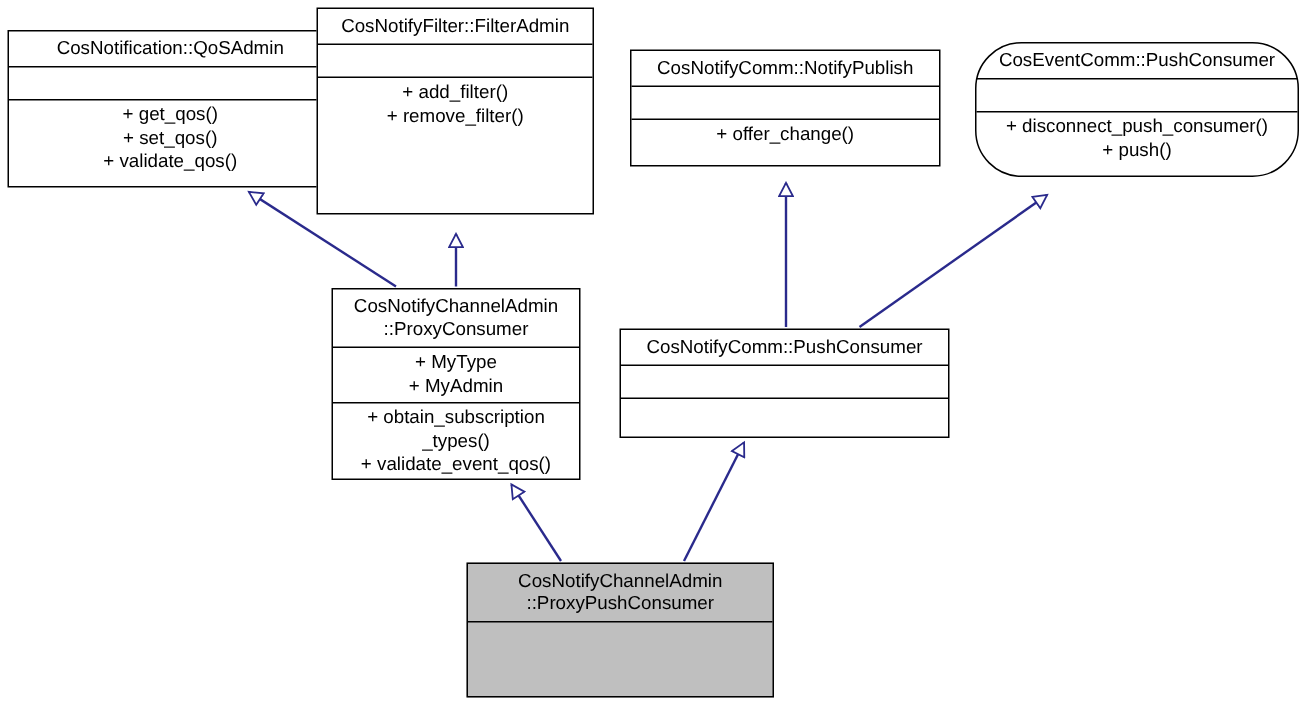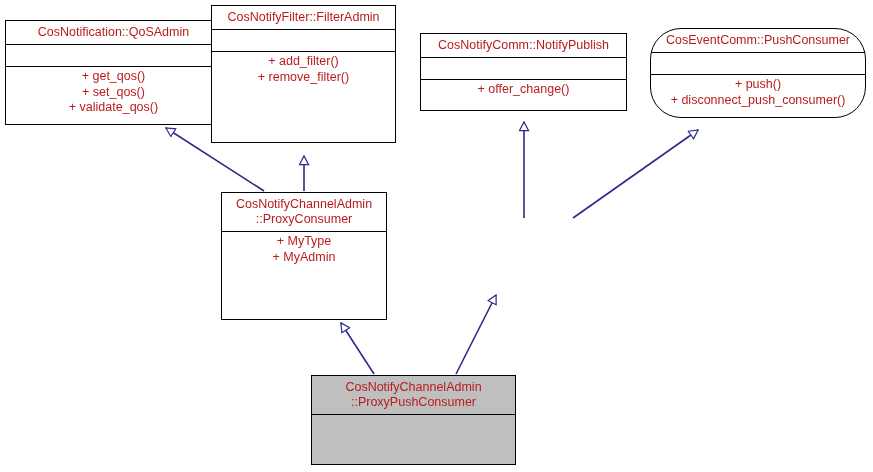--- a/index.html
+++ b/index.html
@@ -27,21 +27,21 @@
     top: 0;
     width: 873px;
     height: 472px;
     pointer-events: none;
   }
   .uml-node {
     position: absolute;
     box-sizing: border-box;
     border: 1px solid #000000;
     background: #ffffff;
-    color: #b91c1c;
+    color: #000000;
     display: flex;
     flex-direction: column;
   }
   .uml-node.highlight {
     background: #bfbfbf;
   }
   .compartment {
     box-sizing: border-box;
     padding: 2px 5px 3px 5px;
   }
@@ -117,34 +117,44 @@
     <div class="compartment members empty-compartment" style="height:22px;"></div>
     <div class="compartment members">
       <div class="member-line">+ offer_change()</div>
     </div>
   </div>
 
   <div class="uml-node" style="left:650px; top:28px; width:216px; height:90px;border-radius:31px;">
     <div class="compartment node-title">CosEventComm::PushConsumer</div>
     <div class="compartment members empty-compartment" style="height:22px;"></div>
     <div class="compartment members">
+      <div class="member-line">+ disconnect_push_consumer()</div>
       <div class="member-line">+ push()</div>
-      <div class="member-line">+ disconnect_push_consumer()</div>
     </div>
   </div>
 
   <div class="uml-node" style="left:221px; top:192px; width:166px; height:128px;">
     <div class="compartment node-title">CosNotifyChannelAdmin
 ::ProxyConsumer</div>
     <div class="compartment members">
       <div class="member-line">+ MyType</div>
       <div class="member-line">+ MyAdmin</div>
     </div>
+    <div class="compartment members">
+      <div class="member-line">+ obtain_subscription
+_types()</div>
+      <div class="member-line">+ validate_event_qos()</div>
+    </div>
   </div>
 
+  <div class="uml-node" style="left:413px; top:219px; width:220px; height:73px;">
+    <div class="compartment node-title">CosNotifyComm::PushConsumer</div>
+    <div class="compartment members empty-compartment" style="height:22px;"></div>
+    <div class="compartment members empty-compartment" style="height:24px;"></div>
+  </div>
 
   <div class="uml-node highlight" style="left:311px; top:375px; width:205px; height:90px;">
     <div class="compartment node-title">CosNotifyChannelAdmin
 ::ProxyPushConsumer</div>
     <div class="compartment members empty-compartment" style="height:22px;"></div>
   </div>
 
 </div>
 
 </body></html>

